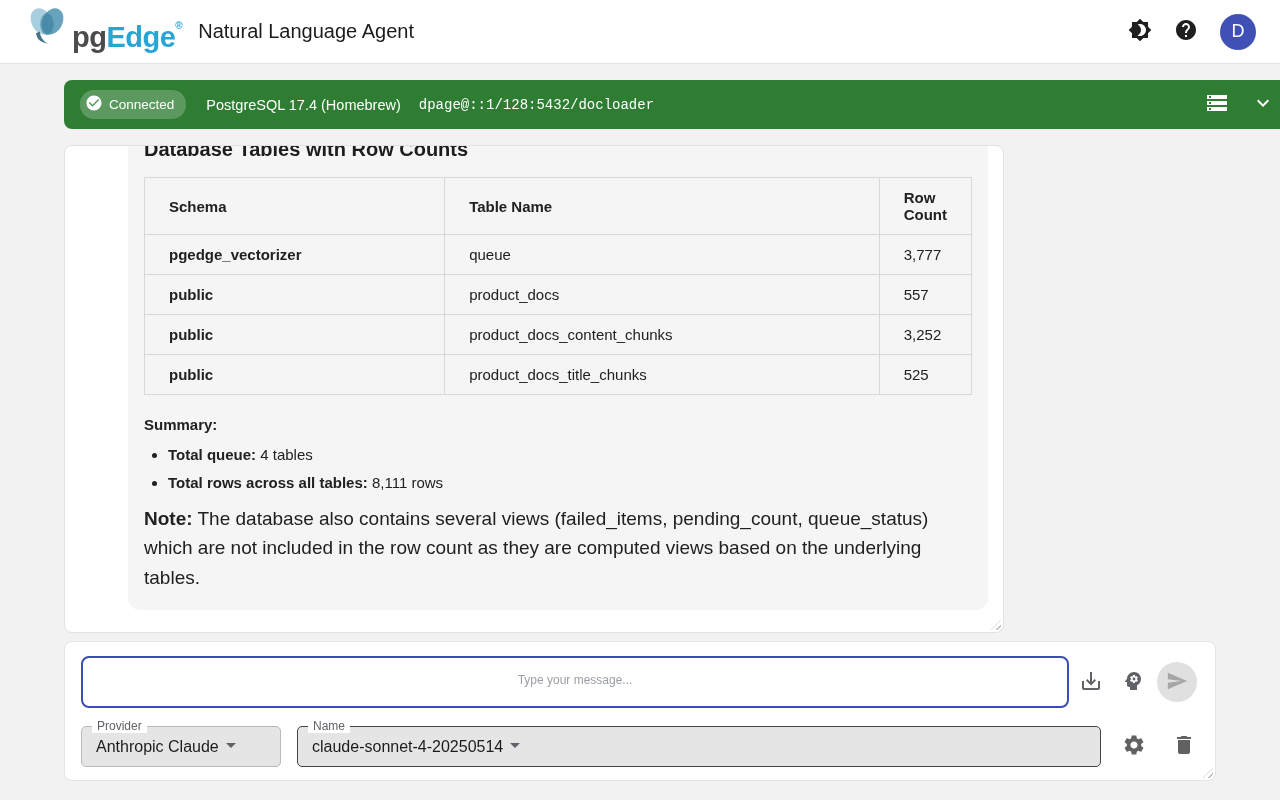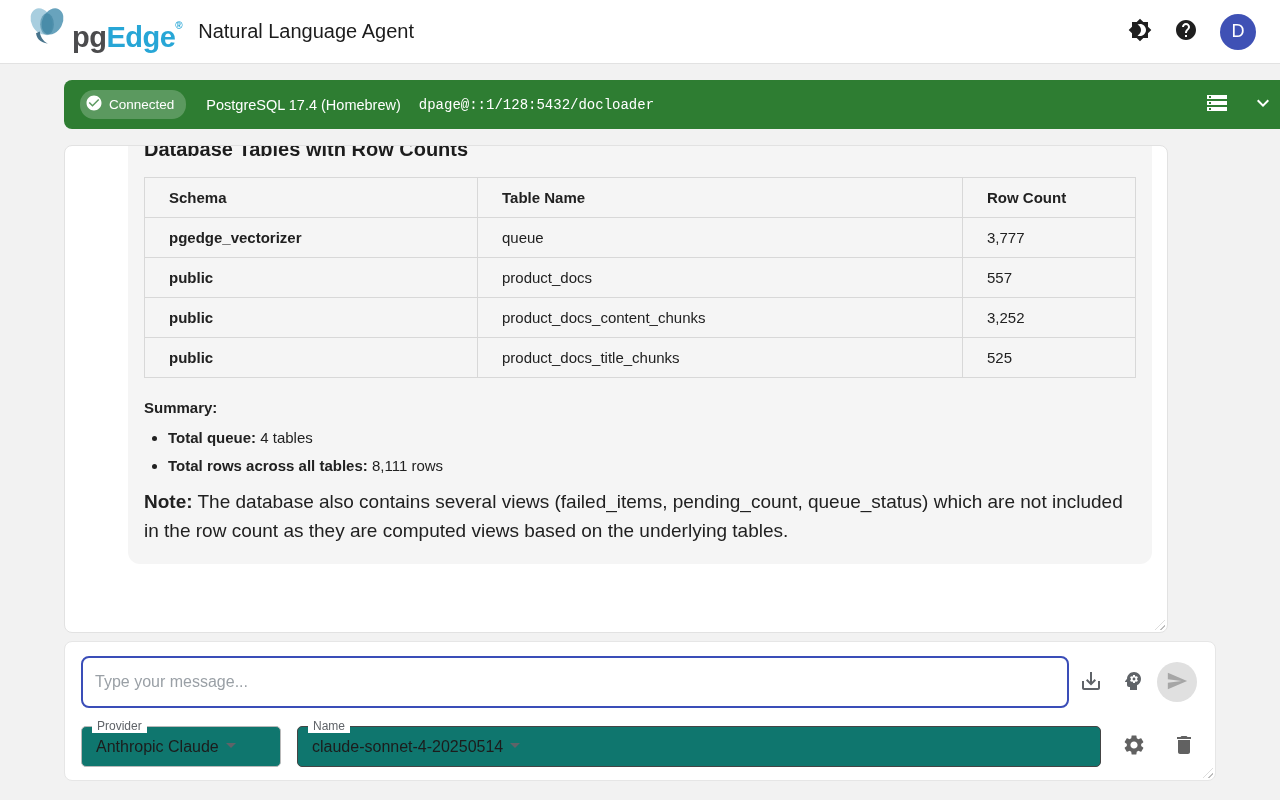--- a/index.html
+++ b/index.html
@@ -41,21 +41,21 @@
     background:rgba(255,255,255,0.22); border-radius:14px;
     padding:4px 12px 4px 5px; font-size:13.5px;
   }
   .conn-badge svg { width:18px; height:18px; fill:#fff; }
   .conn-server { margin-left:20px; font-size:14.5px; }
   .conn-dsn { margin-left:18px; font-family:"Liberation Mono", monospace; font-size:14px; }
   .conn-actions { margin-left:auto; display:flex; align-items:center; gap:22px; }
   .conn-actions svg { width:24px; height:24px; fill:#fff; }
   
   .chat-card {
-    position:absolute; top:145px; left:64px; width:1104px; height:488px;
+    position:absolute; top:145px; left:64px; width:940px; height:488px;
     background:#fff; border:1px solid #e2e2e2; border-radius:8px; overflow:hidden;
   }
   .chat-card::after, .composer::after {
     content:""; position:absolute; right:2px; bottom:2px; width:10px; height:10px;
     background-image:repeating-linear-gradient(-45deg, transparent 0 2.5px, #bdbdbd 2.5px 4px);
     clip-path:polygon(100% 0, 100% 100%, 0 100%);
   }
   .bubble {
     margin:-26px 15px 0 63px; background:#f5f5f5; border-radius:12px;
     padding:18px 16px 18px;
@@ -73,36 +73,36 @@
   .note { margin:13px 0 0; font-size:19px; line-height:1.55; }
   
   .composer {
     position:absolute; top:641px; left:64px; width:1152px; height:140px;
     background:#fff; border:1px solid #e6e6e6; border-radius:8px;
     padding:14px 16px 15px;
   }
   .composer-row1 { display:flex; align-items:center; }
   .message-input {
     width:988px; height:52px; border:2px solid #3a4db8; border-radius:8px;
-    padding:15px 12px; font-size:16px; resize:none; outline:none;
-    font-family:"Liberation Sans", sans-serif; color:#0f172a; background:#fff;
+    padding:15px 12px; font-size:12px; resize:none; outline:none;
+    font-family:"Liberation Sans", sans-serif; color:#0f172a; background:#fff;text-align:center;
   }
   .message-input::placeholder { color:#9aa0a6; }
   .composer-row1 .icon-btn svg { fill:#5f6368; }
   .btn-download { margin-left:10px; }
   .btn-psychology { margin-left:18px; }
   .btn-send {
     margin-left:12px; width:40px; height:40px; border-radius:50%;
     background:#e0e0e0; border:none; display:flex; align-items:center; justify-content:center;
     cursor:default;
   }
   .btn-send svg { width:22px; height:22px; fill:#a6a6a6; }
   .composer-row2 { margin-top:18px; display:flex; align-items:center; }
   .select-outlined {
-    position:relative; height:41px; background:#0f766e;
+    position:relative; height:41px; background:#e5e5e5;
     border:1px solid #b9b9b9; border-radius:5px;
     display:flex; align-items:center; padding:0 8px 0 14px; cursor:pointer;
   }
   .select-outlined .float-label {
     position:absolute; top:-8px; left:10px; background:#fff; padding:0 5px;
     font-size:12px; color:#5f6368; line-height:14px;
   }
   .select-outlined .select-value { font-size:16px; color:#1c1c1c; white-space:nowrap; }
   .select-outlined svg { width:24px; height:24px; fill:#5f6368; margin-left:auto; }
   .select-provider { width:200px; }

